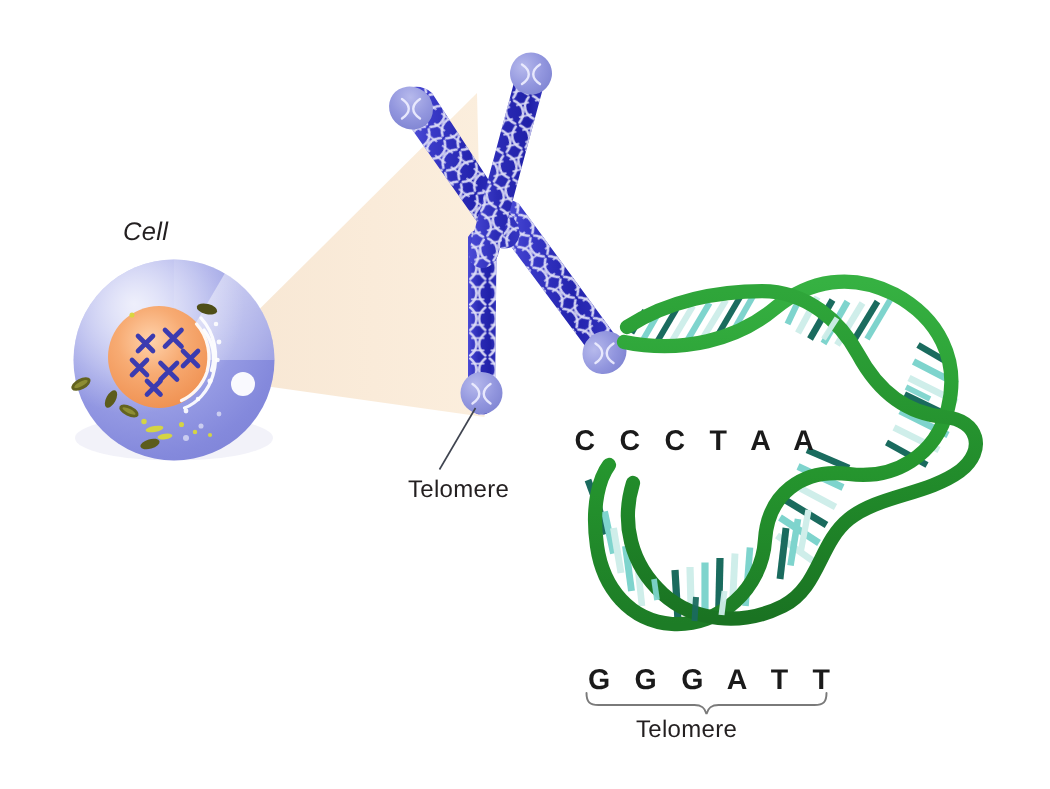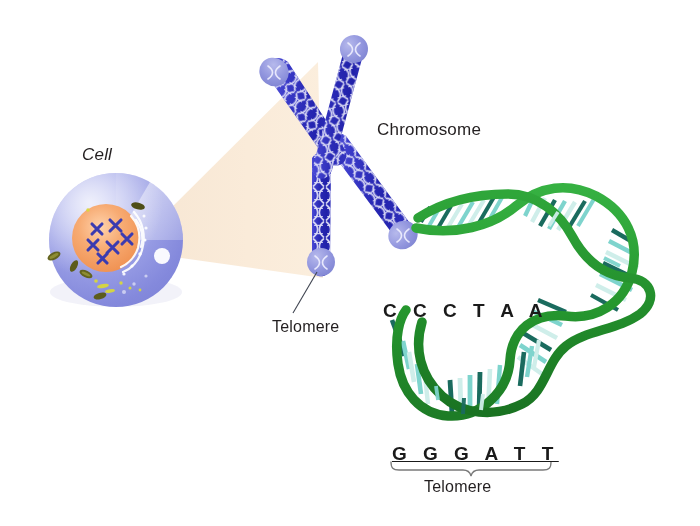--- a/index.html
+++ b/index.html
@@ -61,27 +61,26 @@
     position: absolute;
     color: #1a1a1a;
     font-family: "Liberation Sans", sans-serif;
     font-weight: bold;
     font-size: 19px;
     letter-spacing: 5.5px;
     white-space: nowrap;
   }
   #seq-top {
     left: 383px;
-    top: 300px;
+    top: 284px;
     text-align: center;
   }
   #seq-bottom {
     left: 392px;
     top: 443px;
-    text-decoration: underline;
   }
 </style>
 </head>
 <body>
 
 <div id="diagram-root">
 
   <svg id="scene" viewBox="0 0 700 526" width="700" height="526" xmlns="http://www.w3.org/2000/svg">
 
     <defs>
@@ -380,21 +379,20 @@
                C391,468 393,470 399,470
                L463,470 C468,470 470,472 471,476
                C472,472 474,470 479,470
                L543,470 C549,470 551,468 551,462"></path>
     </g>
 
   </svg>
 
   <div class="label" id="label-cell">Cell</div>
 
-  <div class="label" id="label-chromosome">Chromosome</div>
 
   <div class="label" id="label-telomere-chr">Telomere</div>
 
   <div class="seq" id="seq-top">C C C T A A</div>
 
   <div class="seq" id="seq-bottom">G G G A T T</div>
 
   <div class="label" id="label-telomere-dna">Telomere</div>
 
 </div>

